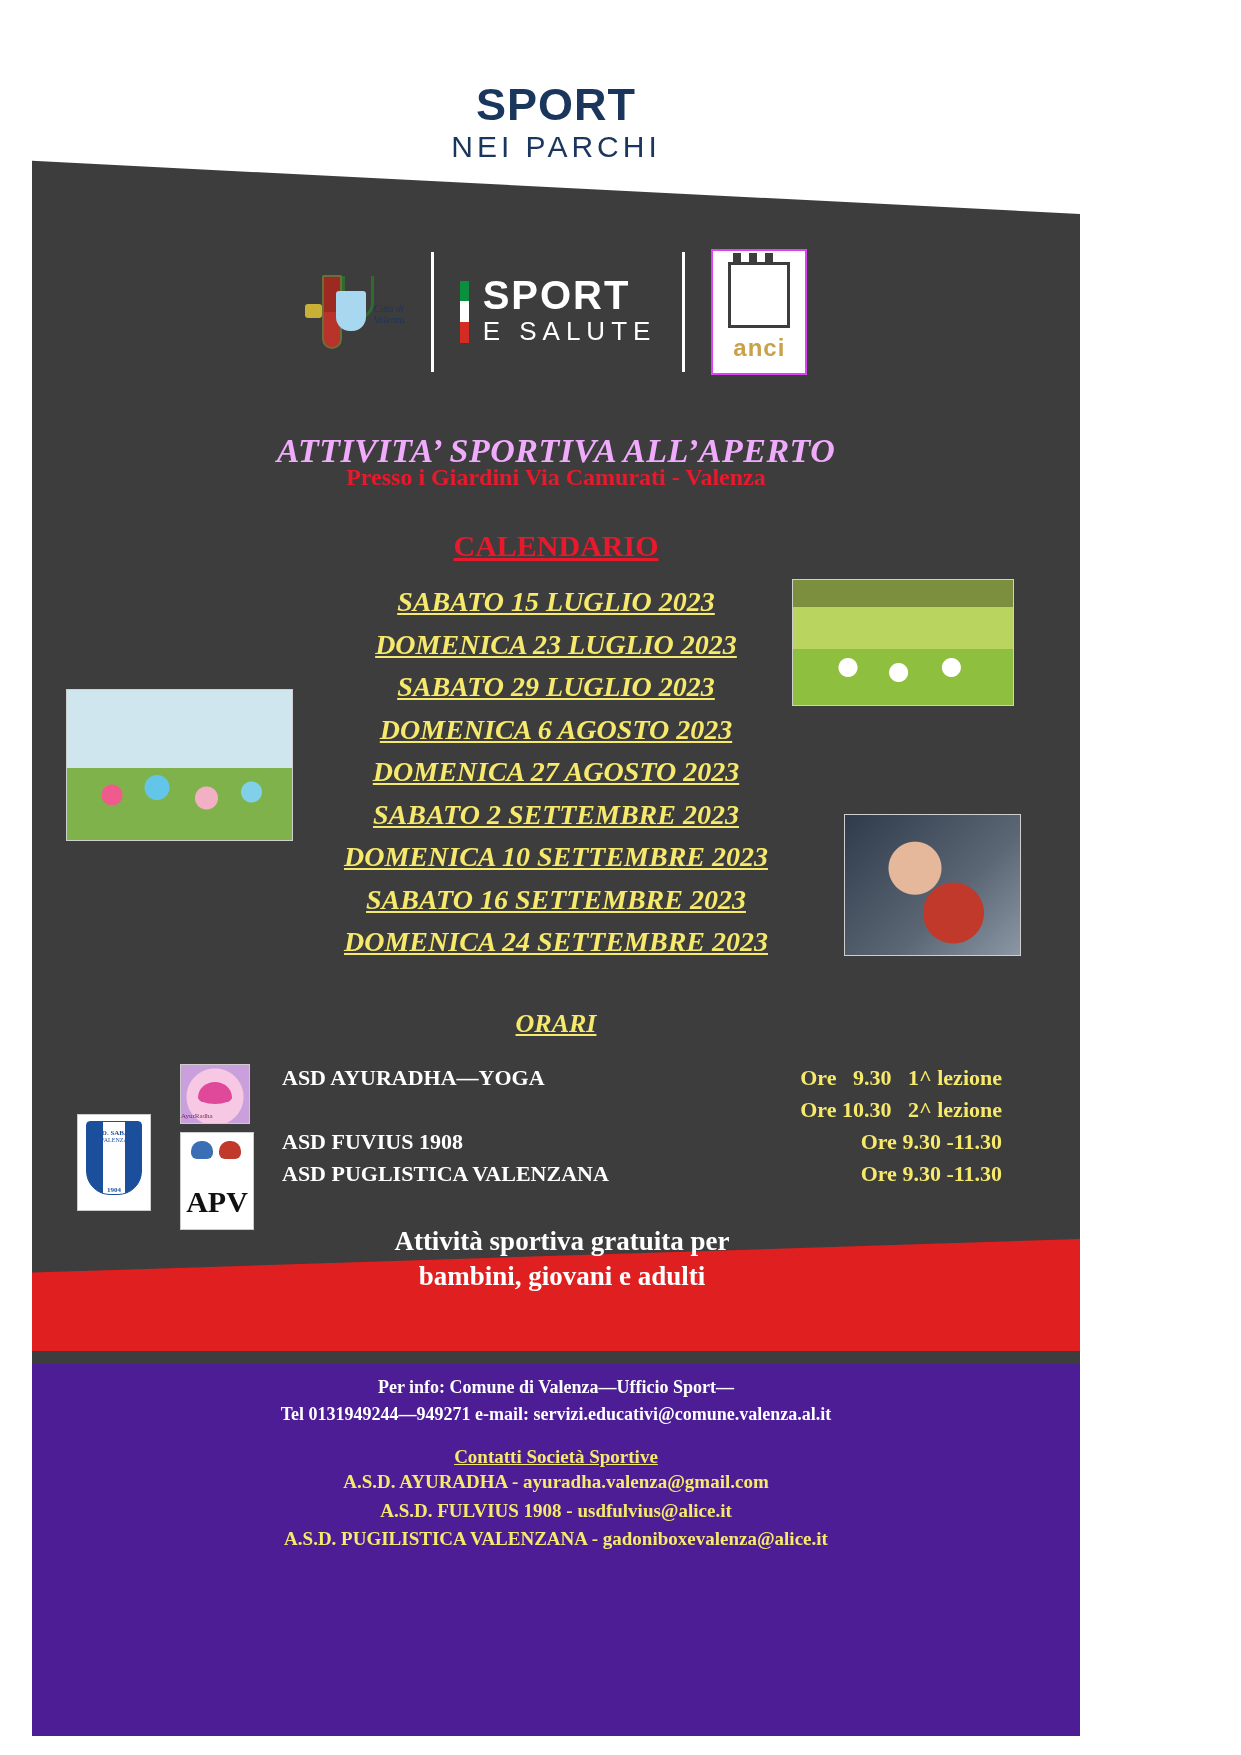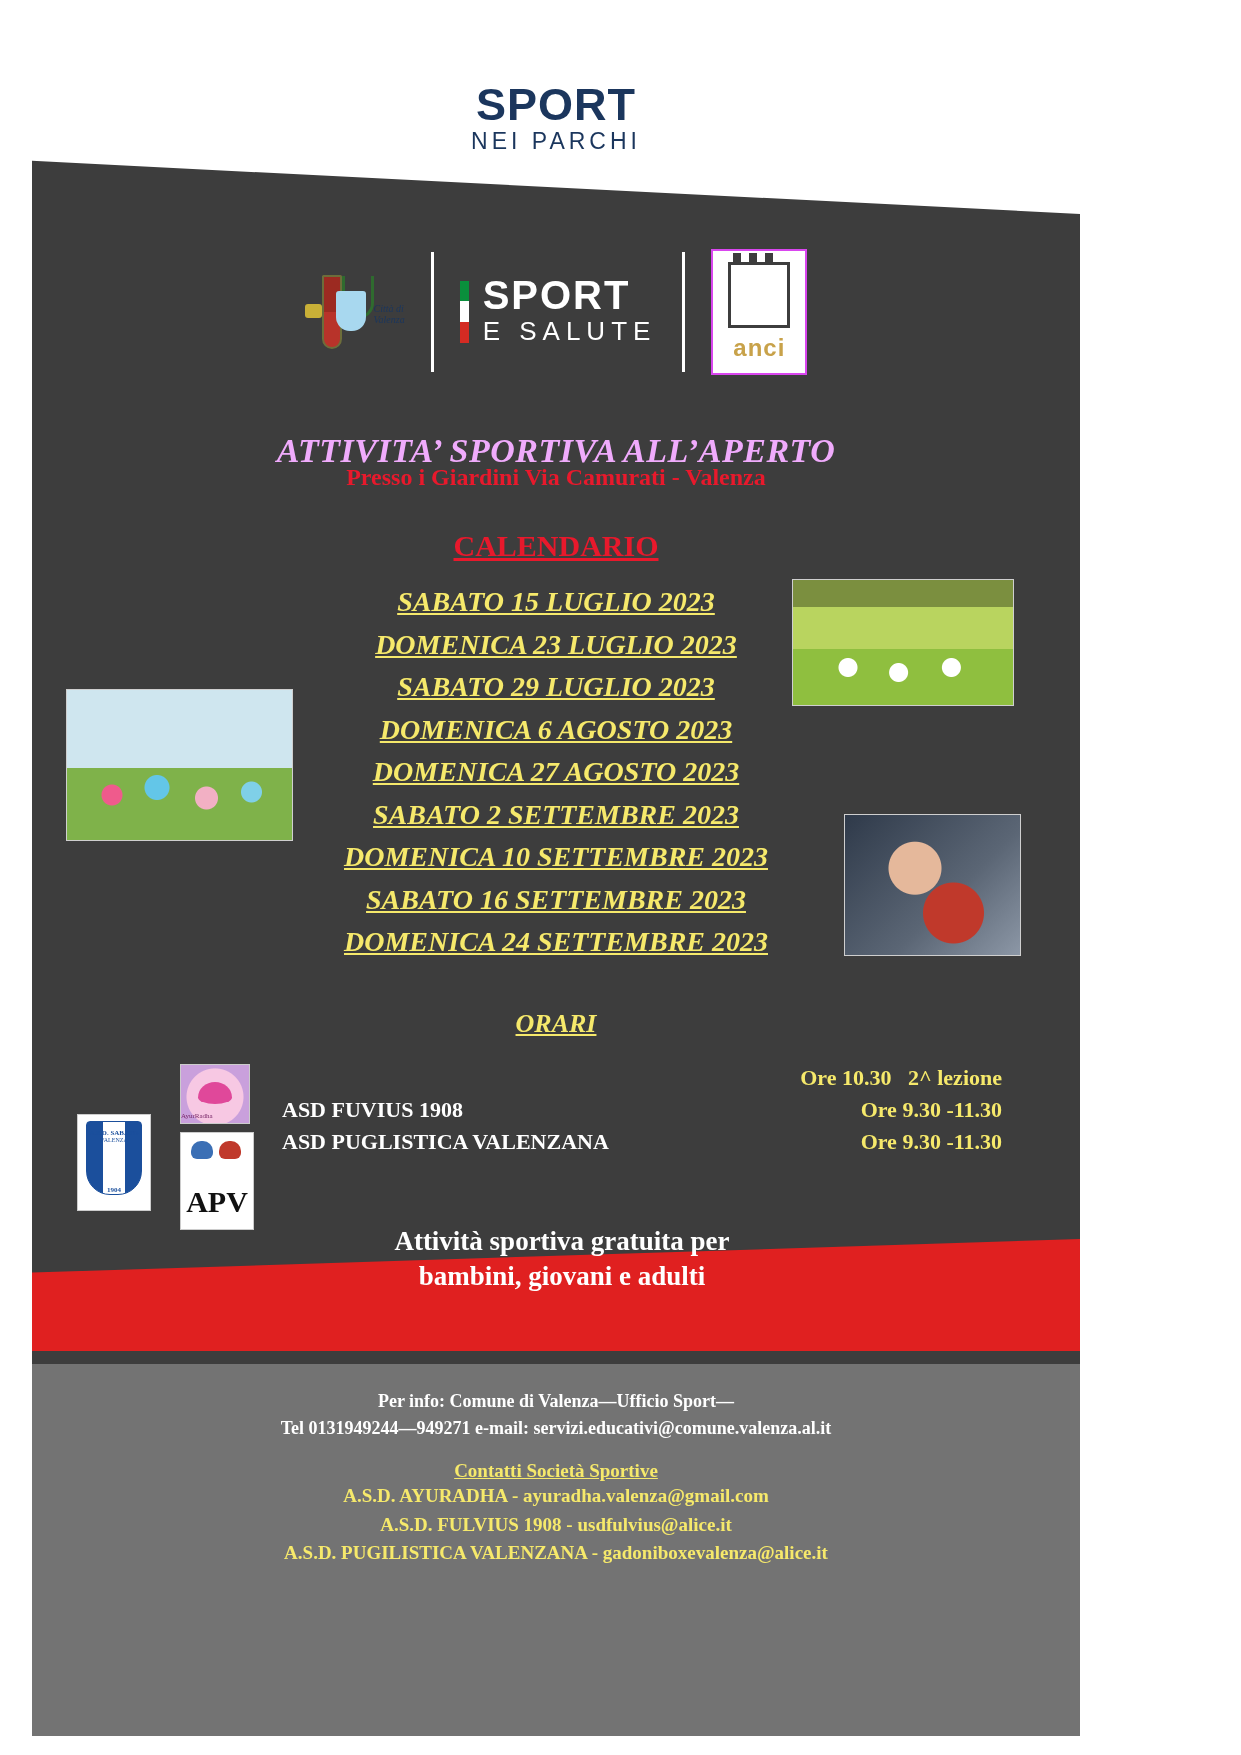--- a/index.html
+++ b/index.html
@@ -25,21 +25,21 @@
   }
   .logo-sport{
     position:absolute;left:0;right:0;top:58px;
     text-align:center;
     font-family:"Liberation Sans", sans-serif;
   }
   .logo-sport .l1{
     font-size:45px;font-weight:bold;letter-spacing:1px;color:#1b365d;line-height:1;
   }
   .logo-sport .l2{
-    font-size:23px;letter-spacing:4px;color:#1b365d;line-height:1.3;
+    font-size:30px;letter-spacing:4px;color:#1b365d;line-height:1.3;
   }
   
   .partners{
     position:absolute;left:0;right:0;top:218px;
     display:flex;align-items:center;justify-content:center;gap:0px;
   }
   .crest{
     width:100px;height:140px;display:flex;flex-direction:row;align-items:center;justify-content:flex-end;
   }
   .crest-shield{
@@ -158,21 +158,21 @@
   .redband{
     position:absolute;left:0;right:0;top:1215px;height:112px;background:#e02020;
     clip-path:polygon(0 30%,100% 0,100% 100%,0 100%);
   }
   .redband-text{
     position:absolute;left:0;right:0;top:1200px;text-align:center;
     color:#ffffff;font-size:27px;font-weight:bold;line-height:1.28;padding-right:28px;margin-left:40px;
   }
   
   .footer{
-    position:absolute;left:0;right:0;top:1340px;bottom:0;background:#737373;color:#ffffff;text-align:center;padding-top:24px;
+    position:absolute;left:0;right:0;top:1340px;bottom:0;background:#4c1d95;color:#ffffff;text-align:center;padding-top:10px;
   }
   .footer .f1{font-size:18px;font-weight:bold;line-height:1.5;}
   .footer .contatti{margin-top:18px;color:#f6e96b;font-size:19px;font-weight:bold;text-decoration:underline;}
   .footer .c{color:#f6e96b;font-size:19px;font-weight:bold;line-height:1.5;}
 </style>
 </head>
 <body>
 
 <div class="poster">
 
@@ -244,20 +244,24 @@
     <div class="yr">1904</div>
   </div>
 
   <div class="club-logo logo-pugilistica">
     <div class="glove"></div>
     <div class="glove2"></div>
     <div class="apv">APV</div>
   </div>
 
   <div class="schedule">
+    <div class="srow">
+      <div class="name">ASD AYURADHA—YOGA</div>
+      <div class="time">Ore   9.30   1^ lezione</div>
+    </div>
     <div class="srow indent">
       <div class="name">ASD AYURADHA—YOGA</div>
       <div class="time">Ore 10.30   2^ lezione</div>
     </div>
     <div class="srow">
       <div class="name">ASD FUVIUS 1908</div>
       <div class="time">Ore 9.30 -11.30</div>
     </div>
     <div class="srow">
       <div class="name">ASD PUGLISTICA VALENZANA</div>

